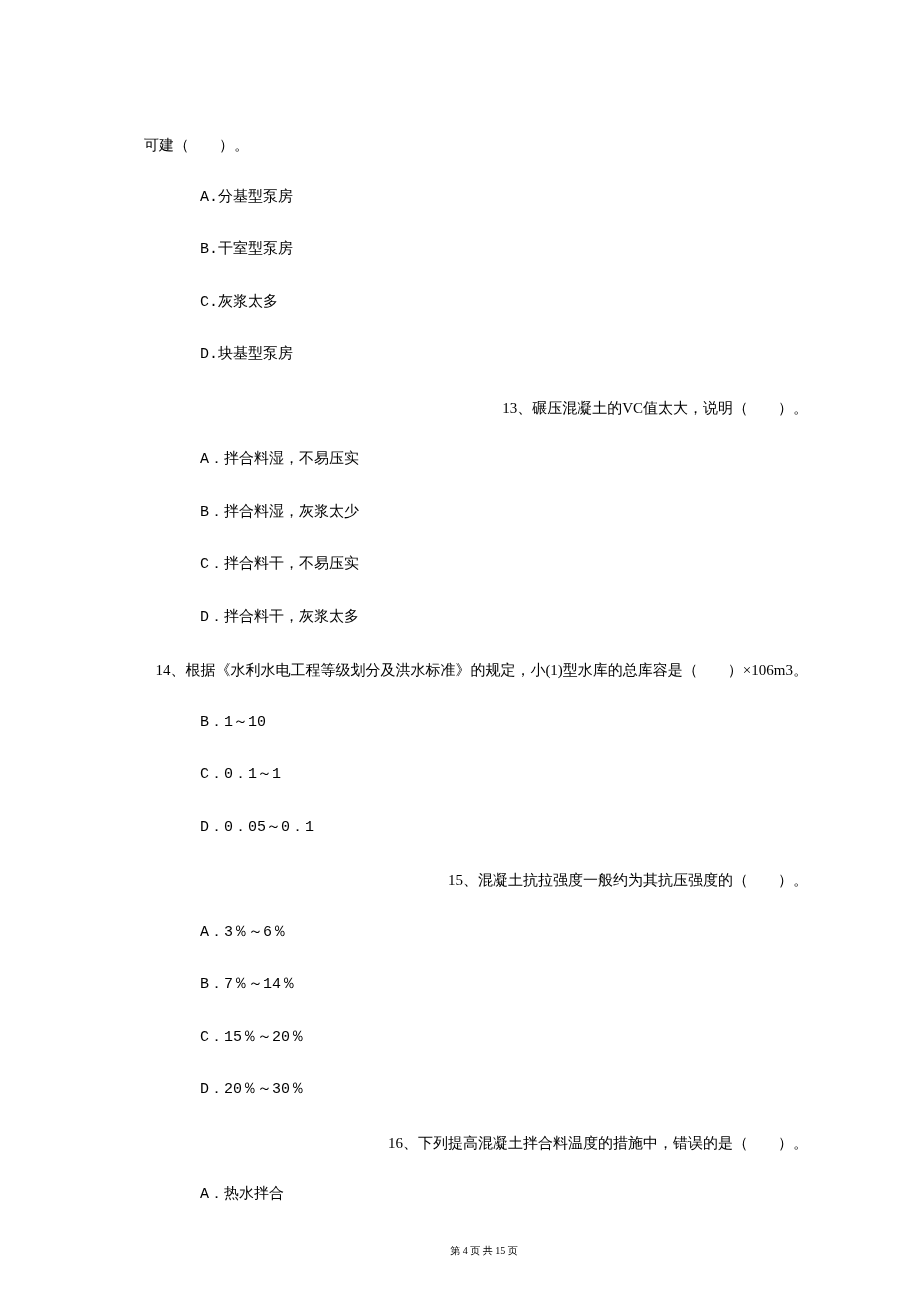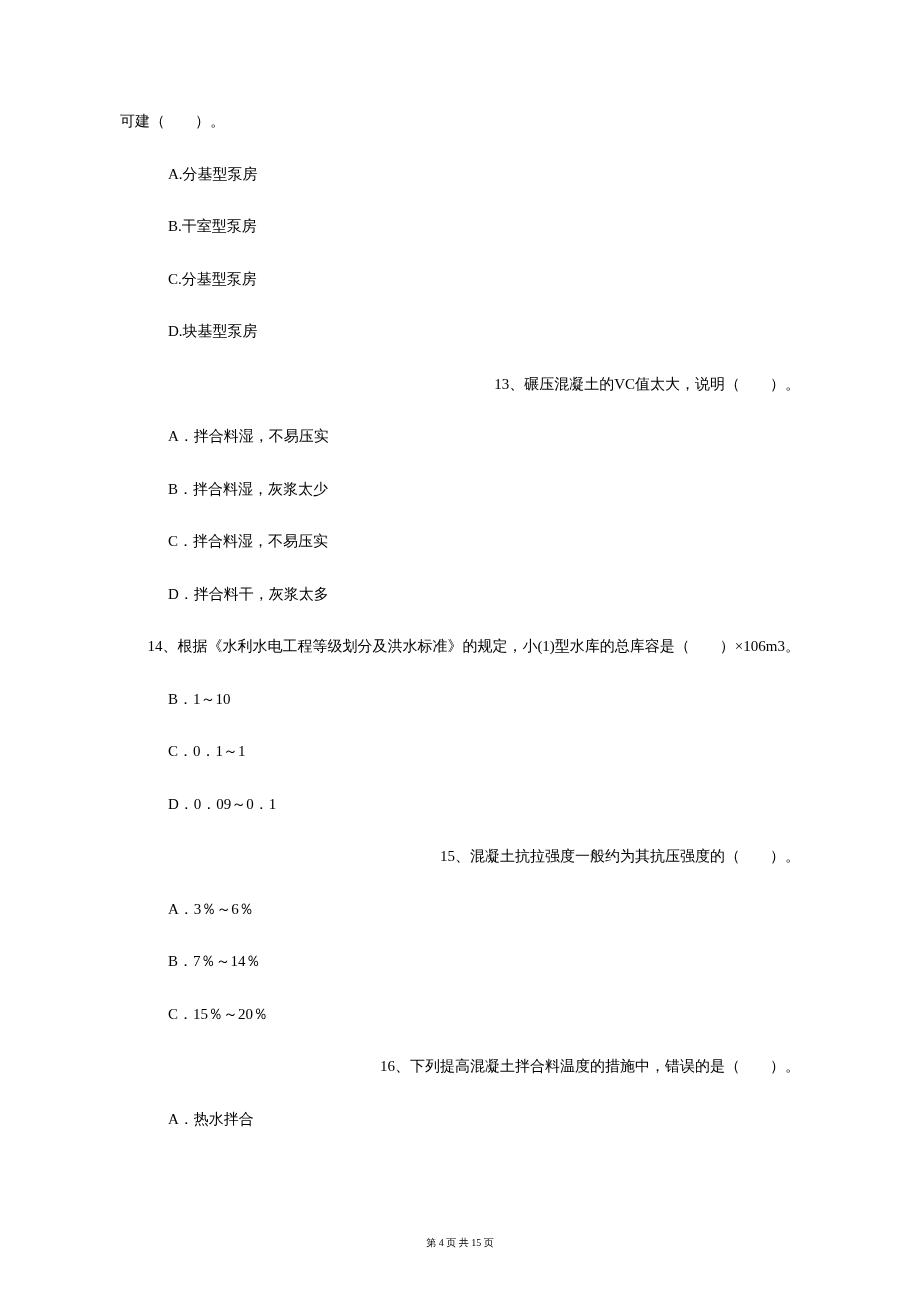--- a/index.html
+++ b/index.html
@@ -1,16 +1,16 @@
 <!DOCTYPE html>
 <html><head>
   <meta charset="utf-8">
   <style>
     * {
-      margin: 0;
+      margin: 8px;
       padding: 0;
       box-sizing: border-box;
     }
     body {
       background: #ffffff;
       font-family: "SimSun", "宋体", serif;
       width: 920px;
       height: 1302px;
       position: relative;
       padding: 110px 120px 0 120px;
@@ -19,20 +19,21 @@
       line-height: 1.5;
     }
     .q-line {
       margin-bottom: 30px;
     }
     .options {
       padding-left: 48px;
     }
     .option {
       margin-bottom: 30px;
+      font-family: Liberation Mono, monospace;
     }
     .question {
       margin-bottom: 30px;
       text-align: right;
     }
     .footer {
       position: absolute;
       bottom: 52px;
       left: 0;
       width: 100%;
@@ -40,44 +41,45 @@
       font-size: 10px;
     }
   </style>
 </head>
 <body>
 
 <div class="q-line">可建（　　）。</div>
 <div class="options">
   <div class="option">A.分基型泵房</div>
   <div class="option">B.干室型泵房</div>
-  <div class="option">C.分基型泵房</div>
+  <div class="option">C.灰浆太多</div>
   <div class="option">D.块基型泵房</div>
 </div>
 
 <div class="question">13、碾压混凝土的VC值太大，说明（　　）。</div>
 <div class="options">
   <div class="option">A．拌合料湿，不易压实</div>
   <div class="option">B．拌合料湿，灰浆太少</div>
-  <div class="option">C．拌合料湿，不易压实</div>
+  <div class="option">C．拌合料干，不易压实</div>
   <div class="option">D．拌合料干，灰浆太多</div>
 </div>
 
 <div class="question">14、根据《水利水电工程等级划分及洪水标准》的规定，小(1)型水库的总库容是（　　）×106m3。</div>
 <div class="options">
   <div class="option">B．1～10</div>
   <div class="option">C．0．1～1</div>
-  <div class="option">D．0．09～0．1</div>
+  <div class="option">D．0．05～0．1</div>
 </div>
 
 <div class="question">15、混凝土抗拉强度一般约为其抗压强度的（　　）。</div>
 <div class="options">
   <div class="option">A．3％～6％</div>
   <div class="option">B．7％～14％</div>
   <div class="option">C．15％～20％</div>
+  <div class="option">D．20％～30％</div>
 </div>
 
 <div class="question">16、下列提高混凝土拌合料温度的措施中，错误的是（　　）。</div>
 <div class="options">
   <div class="option">A．热水拌合</div>
 
 </div>
 
 <div class="footer">第 4 页 共 15 页</div>
 

